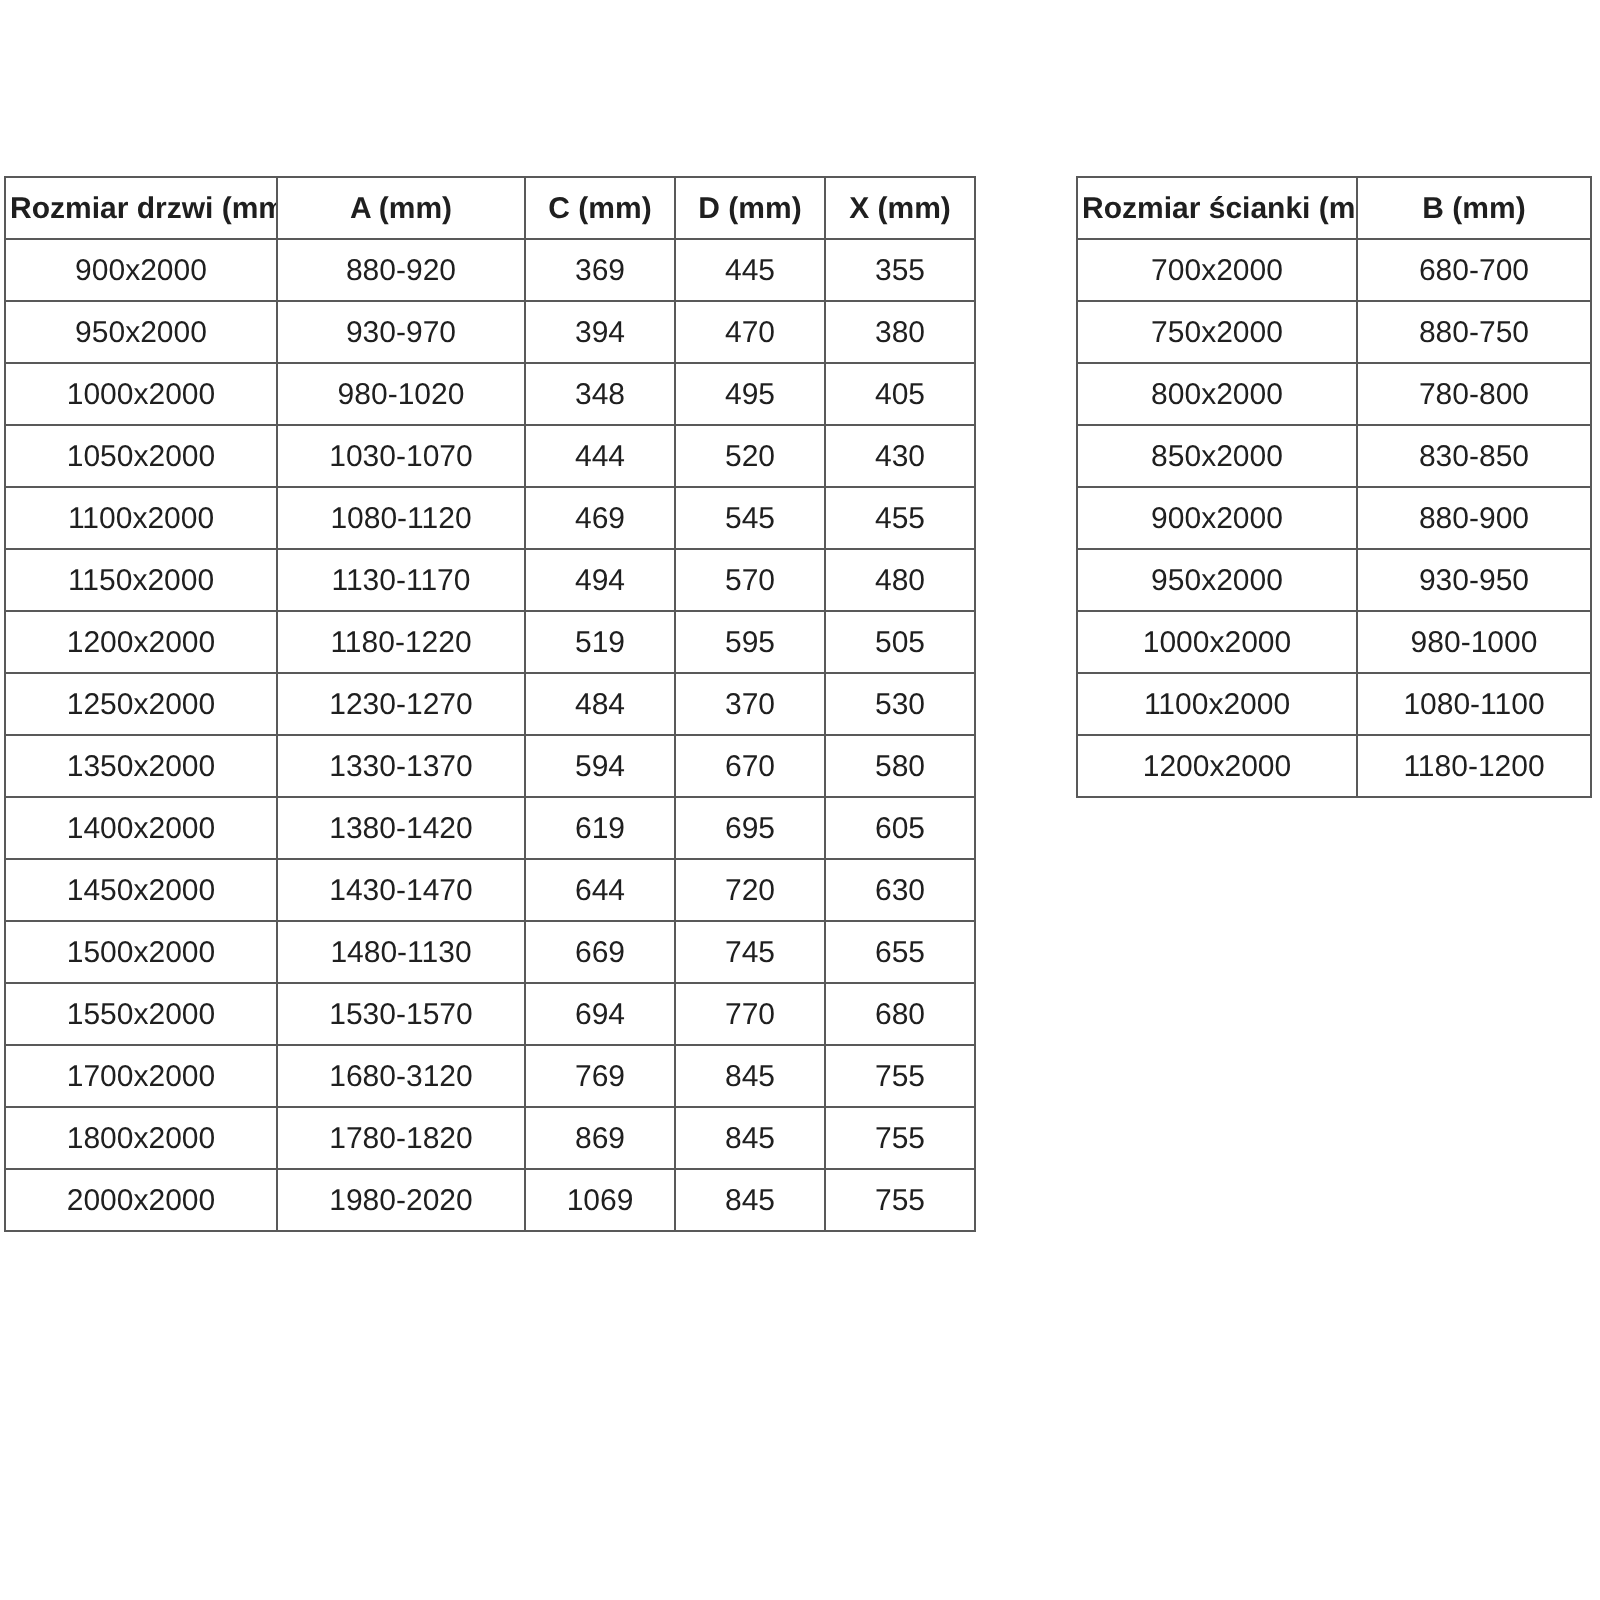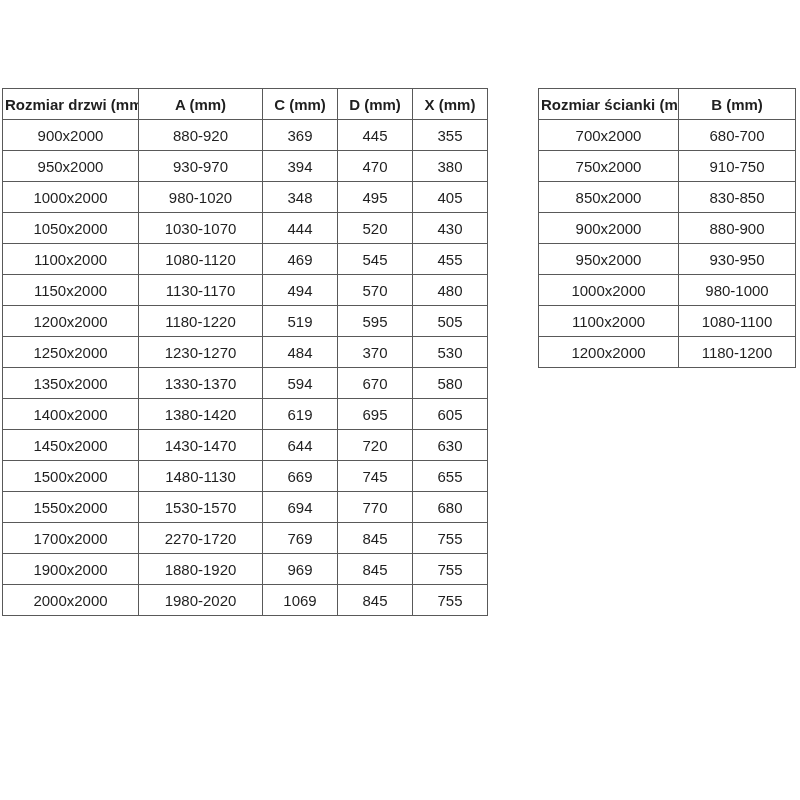--- a/index.html
+++ b/index.html
@@ -152,29 +152,29 @@
         </tr>
         <tr>
           <td>1550x2000</td>
           <td>1530-1570</td>
           <td>694</td>
           <td>770</td>
           <td>680</td>
         </tr>
         <tr>
           <td>1700x2000</td>
-          <td>2270-1720</td>
+          <td>1680-3120</td>
           <td>769</td>
           <td>845</td>
           <td>755</td>
         </tr>
         <tr>
-          <td>1900x2000</td>
-          <td>1880-1920</td>
-          <td>969</td>
+          <td>1800x2000</td>
+          <td>1780-1820</td>
+          <td>869</td>
           <td>845</td>
           <td>755</td>
         </tr>
         <tr>
           <td>2000x2000</td>
           <td>1980-2020</td>
           <td>1069</td>
           <td>845</td>
           <td>755</td>
         </tr>
@@ -191,21 +191,25 @@
           <th>B (mm)</th>
         </tr>
       </thead>
       <tbody>
         <tr>
           <td>700x2000</td>
           <td>680-700</td>
         </tr>
         <tr>
           <td>750x2000</td>
-          <td>910-750</td>
+          <td>880-750</td>
+        </tr>
+        <tr>
+          <td>800x2000</td>
+          <td>780-800</td>
         </tr>
         <tr>
           <td>850x2000</td>
           <td>830-850</td>
         </tr>
         <tr>
           <td>900x2000</td>
           <td>880-900</td>
         </tr>
         <tr>

